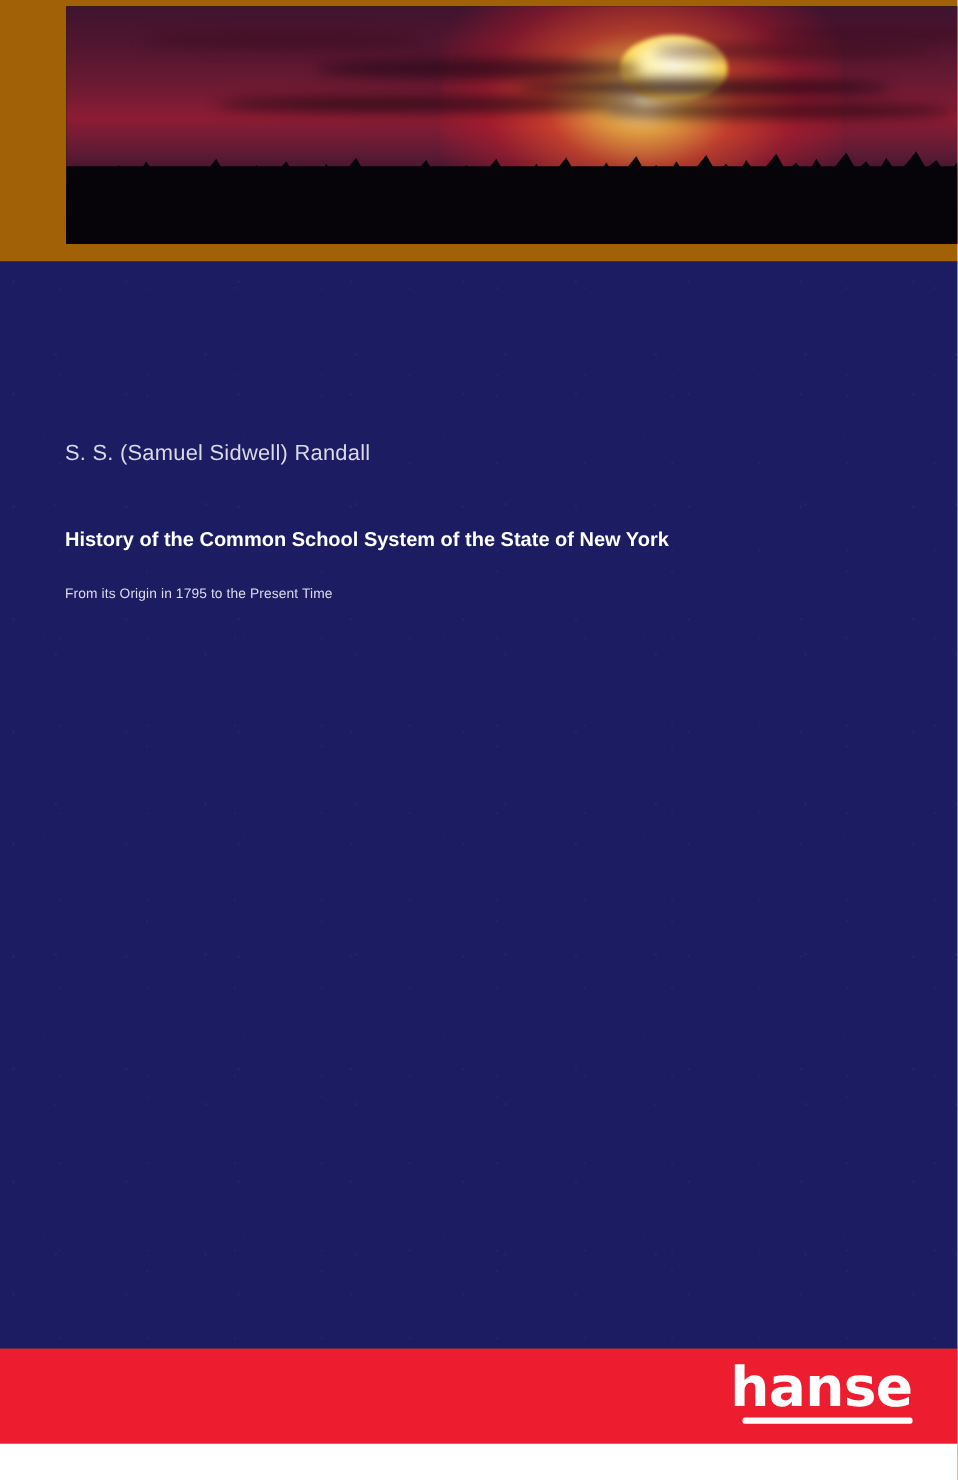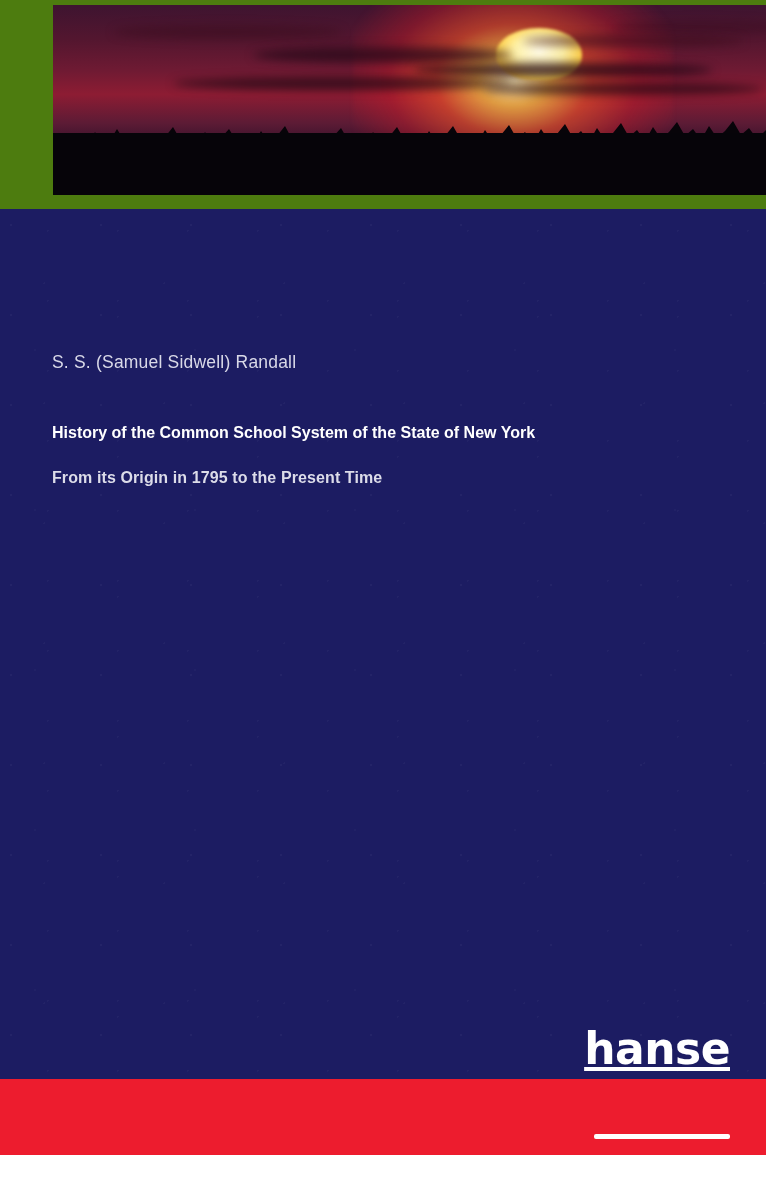--- a/index.html
+++ b/index.html
@@ -11,21 +11,21 @@
     width: 766px;
     height: 1184px;
     font-family: "Liberation Sans", sans-serif;
     overflow: hidden;
   }
 
   .cover {
     position: relative;
     width: 766px;
     height: 1184px;
-    background: #4d7c0f;
+    background: #a16207;
   }
 
   
   .navy-field {
     position: absolute;
     left: 0;
     top: 209px;
     width: 766px;
     height: 870px;
     background: #1c1c62;
@@ -142,28 +142,27 @@
     top: 1155px;
     width: 766px;
     height: 29px;
     background: #ffffff;
   }
 
   
   .logo {
     position: absolute;
     right: 36px;
-    top: 1027px;
+    top: 1089px;
     color: #ffffff;
     font-family: "DejaVu Sans", sans-serif;
     font-size: 44px;
     font-weight: 700;
     letter-spacing: -0.5px;
     line-height: 1;
-    text-decoration: underline;
   }
   .logo-underline {
     position: absolute;
     right: 36px;
     top: 1134px;
     width: 136px;
     height: 5px;
     background: #ffffff;
     border-radius: 2px;
   }
@@ -185,22 +184,22 @@
   .title {
     color: #ffffff;
     font-size: 16px;
     font-weight: 700;
     line-height: 1.52;
     margin: 0 0 24px 0;
     max-width: 660px;
   }
   .subtitle {
     color: #dcdce9;
-    font-size: 16px;
-    font-weight: 700;
+    font-size: 11px;
+    font-weight: 400;
     margin: 0;
     letter-spacing: 0.1px;
   }
 </style>
 </head>
 <body>
 
 <div class="cover">
 
   <div class="navy-field"></div>

